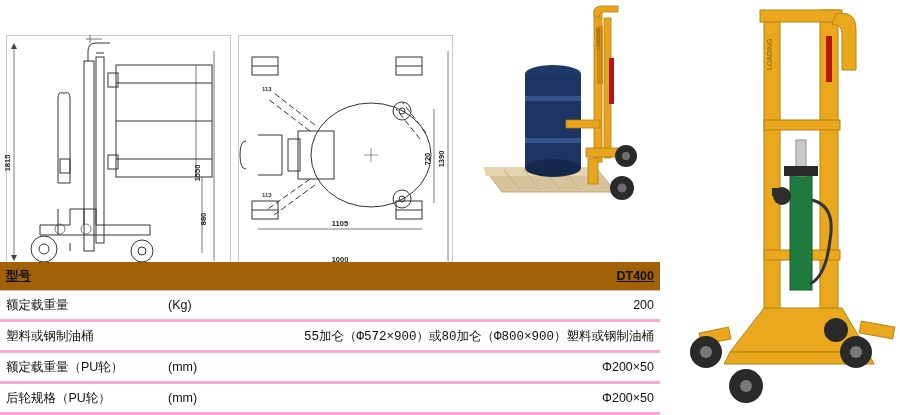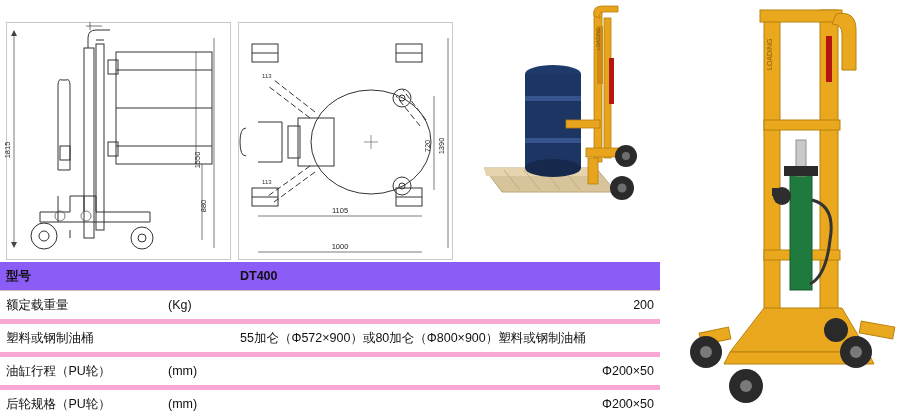--- a/index.html
+++ b/index.html
@@ -19,23 +19,24 @@
   .page {
     position: relative;
     width: 900px;
     height: 415px;
   }
 
   
   .drawings {
     position: absolute;
     left: 0;
-    top: 0;
+    top: 13px;
     width: 660px;
     height: 336px;
+    font-weight: bold;
   }
   .dwg-box {
     position: absolute;
     border: 1px solid #c9c9c9;
     box-sizing: border-box;
   }
   .dwg-side { left: 6px; top: 22px; width: 225px; height: 238px; }
   .dwg-top  { left: 238px; top: 22px; width: 215px; height: 238px; }
 
   svg.dwg { position: absolute; left: 0; top: 0; }
@@ -51,34 +52,35 @@
   
   .spec-table {
     position: absolute;
     left: 0;
     top: 262px;
     width: 660px;
     border-collapse: collapse;
     font-size: 12.5px;
   }
   .spec-table td {
-    border-bottom: 5px solid #f9a8d4;
+    border-bottom: 3px solid #f9a8d4;
     padding: 4px 6px;
     vertical-align: middle;
     height: 20px;
   }
   .spec-table tr.header td {
-    background: #8b5cf6;
+    background: #a16207;
     font-weight: bold;
     border-bottom: 1px solid #d8c0b4;
+    text-decoration: underline;
   }
   .col-label { width: 150px; text-align: left; white-space: nowrap; }
   .col-unit  { width: 60px; text-align: left; color: #111; }
   .col-value { text-align: right; padding-right: 14px; }
-  tr.header .col-value { text-align: left; padding-right: 20px; }
+  tr.header .col-value { text-align: right; padding-right: 6px; }
 </style>
 </head>
 <body>
 
 <div class="page">
 
   <div class="drawings">
 
     <div class="dwg-box dwg-side"></div>
     <svg class="dwg" width="240" height="262" style="left:0;top:0">
@@ -284,24 +286,24 @@
         <td class="col-value">DT400</td>
       </tr>
       <tr>
         <td class="col-label">额定载重量</td>
         <td class="col-unit">(Kg)</td>
         <td class="col-value">200</td>
       </tr>
       <tr>
         <td class="col-label">塑料或钢制油桶</td>
         <td class="col-unit"></td>
-        <td class="col-value" style="text-align:left;">55加仑（Φ572×900）或80加仑（Φ800×900）塑料或钢制油桶</td>
+        <td class="col-value" style="text-align:right;font-family:Liberation Mono, monospace;">55加仑（Φ572×900）或80加仑（Φ800×900）塑料或钢制油桶</td>
       </tr>
       <tr>
-        <td class="col-label">油缸行程（PU轮）</td>
+        <td class="col-label">额定载重量（PU轮）</td>
         <td class="col-unit">(mm)</td>
         <td class="col-value">Φ200×50</td>
       </tr>
       <tr>
         <td class="col-label">后轮规格（PU轮）</td>
         <td class="col-unit">(mm)</td>
         <td class="col-value">Φ200×50</td>
       </tr>
 
     </tbody>

